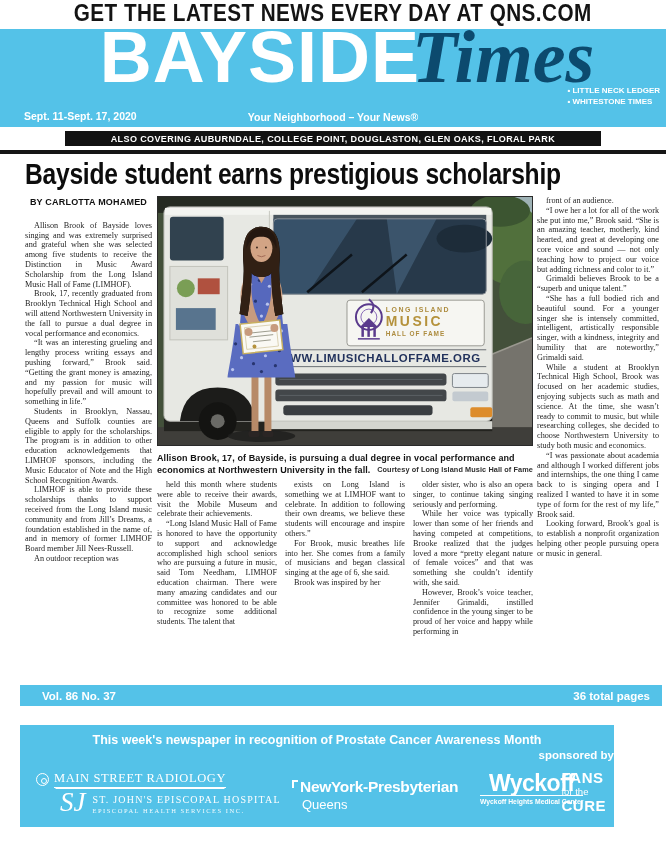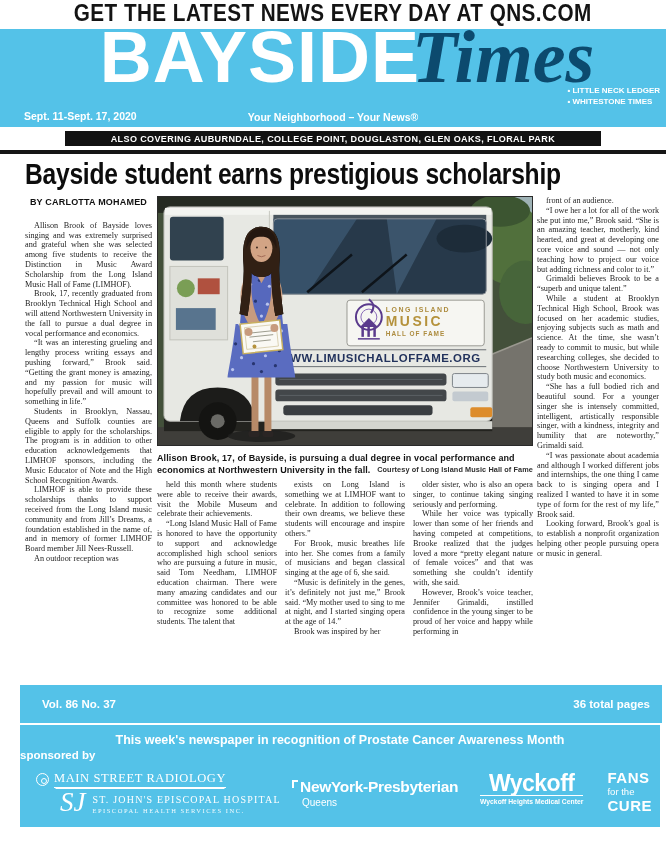--- a/index.html
+++ b/index.html
@@ -51,48 +51,48 @@
   .photo-figure { position:absolute; left:157px; top:196px; width:376px; }
   .photo-frame { width:376px; height:250px; border:1px solid #2a2a2a; background:#43503a; }
   .caption { position:relative; margin-top:3px; font-size:9px; font-weight:700; line-height:11.5px;
              color:#141414; letter-spacing:0.1px; padding-right:2px; }
   .caption .credit { position:absolute; right:0; bottom:1px; font-size:7.3px; font-weight:700; color:#2e2e2e; }
 
   .center-cols { position:absolute; left:157px; top:480px; width:376px; height:190px; display:flex; gap:8px; }
   .center-cols .ccol { width:120px; height:190px; overflow:hidden; }
 
   
-  .volume-bar { position:absolute; top:685px; left:20px; width:642px; height:38px; background:var(--blue);
+  .volume-bar { position:absolute; top:685px; left:20px; width:642px; height:21px; background:var(--blue);
                 color:#fff; display:flex; align-items:center; justify-content:space-between;
                 padding:0 12px 0 22px; font-weight:700; font-size:11.5px;gap:8px; }
 
   
-  .footer { position:absolute; top:725px; left:20px; width:640px; height:102px; background:var(--blue); color:#fff; }
+  .footer { position:absolute; top:725px; left:20px; width:594px; height:102px; background:var(--blue); color:#fff; }
   .footer-line1 { text-align:center; font-weight:700; font-size:12.5px; padding-top:8px; }
-  .footer-line2 { text-align:left; font-weight:700; font-size:11.5px; margin-top:2px; }
+  .footer-line2 { text-align:right; font-weight:700; font-size:11.5px; margin-top:2px; }
   .sponsors { position:absolute; left:0; right:0; top:44px; bottom:0; }
 
   .msr { position:absolute; left:16px; top:2px; display:flex; align-items:center; gap:5px; }
   .msr-icon { width:13px; height:13px; border:1.3px solid #fff; border-radius:50%; position:relative; flex:none; }
   .msr-icon::after { content:""; position:absolute; left:3.5px; top:3.5px; width:4px; height:4px;
                      border:1px solid #fff; border-radius:50%; }
   .msr-name { font-family:"Liberation Serif", serif; font-size:12.5px; letter-spacing:0.6px;
               border-bottom:1px solid #fff; padding-bottom:1px; box-shadow:0 2.5px 0 -1.5px #fff; }
 
   .sj { position:absolute; left:40px; top:20px; display:flex; gap:7px; font-family:"Liberation Serif", serif; }
   .sj-mono { font-style:italic; font-size:27px; line-height:27px; font-weight:400; }
   .sj-text { padding-top:5px; }
   .sj-name { font-size:10px; letter-spacing:1.2px; }
   .sj-sub  { font-size:6.5px; letter-spacing:1.5px; opacity:.92; margin-top:2px; }
 
   .nyp { position:absolute; left:272px; top:9px; }
   .nyp-name { font-size:15.5px; font-weight:800; letter-spacing:-0.3px; display:flex; align-items:center; }
   .nyp-icon { display:inline-block; width:6px; height:8px; border-left:2.5px solid #fff;
               border-top:2.5px solid #fff; margin:-7px 2px 0 0; }
-  .nyp-sub { font-size:10px; font-weight:400; margin:1px 0 0 10px; }
+  .nyp-sub { font-size:13px; font-weight:400; margin:1px 0 0 10px; }
 
   .wyckoff { position:absolute; left:460px; top:3px; text-align:center; }
   .wyck-name { font-size:23px; font-weight:800; letter-spacing:-0.5px; line-height:22px; }
   .wyck-o { position:relative; display:inline-block; }
   .wyck-o::after { content:"+"; position:absolute; left:50%; top:55%; transform:translate(-50%,-50%);
                    font-size:11px; font-weight:900; color:var(--blue); }
   .wyck-sub { border-top:1.5px solid #fff; margin-top:1px; padding-top:1.5px; font-size:6.8px; font-weight:700; }
 
   .fans { position:absolute; right:8px; top:1px; line-height:1; text-align:left; }
   .fans-l1, .fans-l3 { font-size:15px; font-weight:800; letter-spacing:0.5px; }
@@ -280,36 +280,35 @@
   </figure>
 
   <div class="center-cols">
     <div class="ccol newsfont">
         <p>held this month where students were able to receive their awards, visit the Mobile Museum and celebrate their achievements.</p>
         <p>“Long Island Music Hall of Fame is honored to have the opportunity to support and acknowledge accomplished high school seniors who are pursuing a future in music, said Tom Needham, LIMHOF education chairman. There were many amazing candidates and our committee was honored to be able to recognize some additional students. The talent that</p>
       </div>
     <div class="ccol newsfont">
         <p>exists on Long Island is something we at LIMHOF want to celebrate. In addition to following their own dreams, we believe these students will encourage and inspire others.”</p>
         <p>For Brook, music breathes life into her. She comes from a family of musicians and began classical singing at the age of 6, she said.</p>
-        <p>“Music is definitely in the genes, it’s definitely not just me,” Brook said. “My mother used to sing to me at night, and I started singing opera at the age of 14.”</p>
         <p>Brook was inspired by her</p>
       </div>
     <div class="ccol newsfont">
         <p>older sister, who is also an opera singer, to continue taking singing seriously and performing.</p>
         <p>While her voice was typically lower than some of her friends and having competed at competitions, Brooke realized that the judges loved a more “pretty elegant nature of female voices” and that was something she couldn’t identify with, she said.</p>
         <p>However, Brook’s voice teacher, Jennifer Grimaldi, instilled confidence in the young singer to be proud of her voice and happy while performing in</p>
       </div>
   </div>
 
   <div class="col5 newsfont">
       <p>front of an audience.</p>
       <p>“I owe her a lot for all of the work she put into me,” Brook said. “She is an amazing teacher, motherly, kind hearted, and great at developing one core voice and sound — not only teaching how to project our voice but adding richness and color to it.”</p>
       <p>Grimaldi believes Brook to be a “superb and unique talent.”</p>
+      <p>“She has a full bodied rich and beautiful sound. For a younger singer she is intensely committed, intelligent, artistically responsible singer, with a kindness, integrity and humility that are noteworthy,” Grimaldi said.</p>
       <p>While a student at Brooklyn Technical High School, Brook was focused on her academic studies, enjoying subjects such as math and science. At the time, she wasn’t ready to commit to music, but while researching colleges, she decided to choose Northwestern University to study both music and economics.</p>
-      <p>“She has a full bodied rich and beautiful sound. For a younger singer she is intensely committed, intelligent, artistically responsible singer, with a kindness, integrity and humility that are noteworthy,” Grimaldi said.</p>
       <p>“I was passionate about academia and although I worked different jobs and internships, the one thing I came back to is singing opera and I realized I wanted to have it in some type of form for the rest of my life,” Brook said.</p>
       <p>Looking forward, Brook’s goal is to establish a nonprofit organization helping other people pursuing opera or music in general.</p>
     </div>
 
   <div class="volume-bar">
     <span>Vol. 86 No. 37</span>
     <span>36 total pages</span>
   </div>
 
   <div class="footer">

